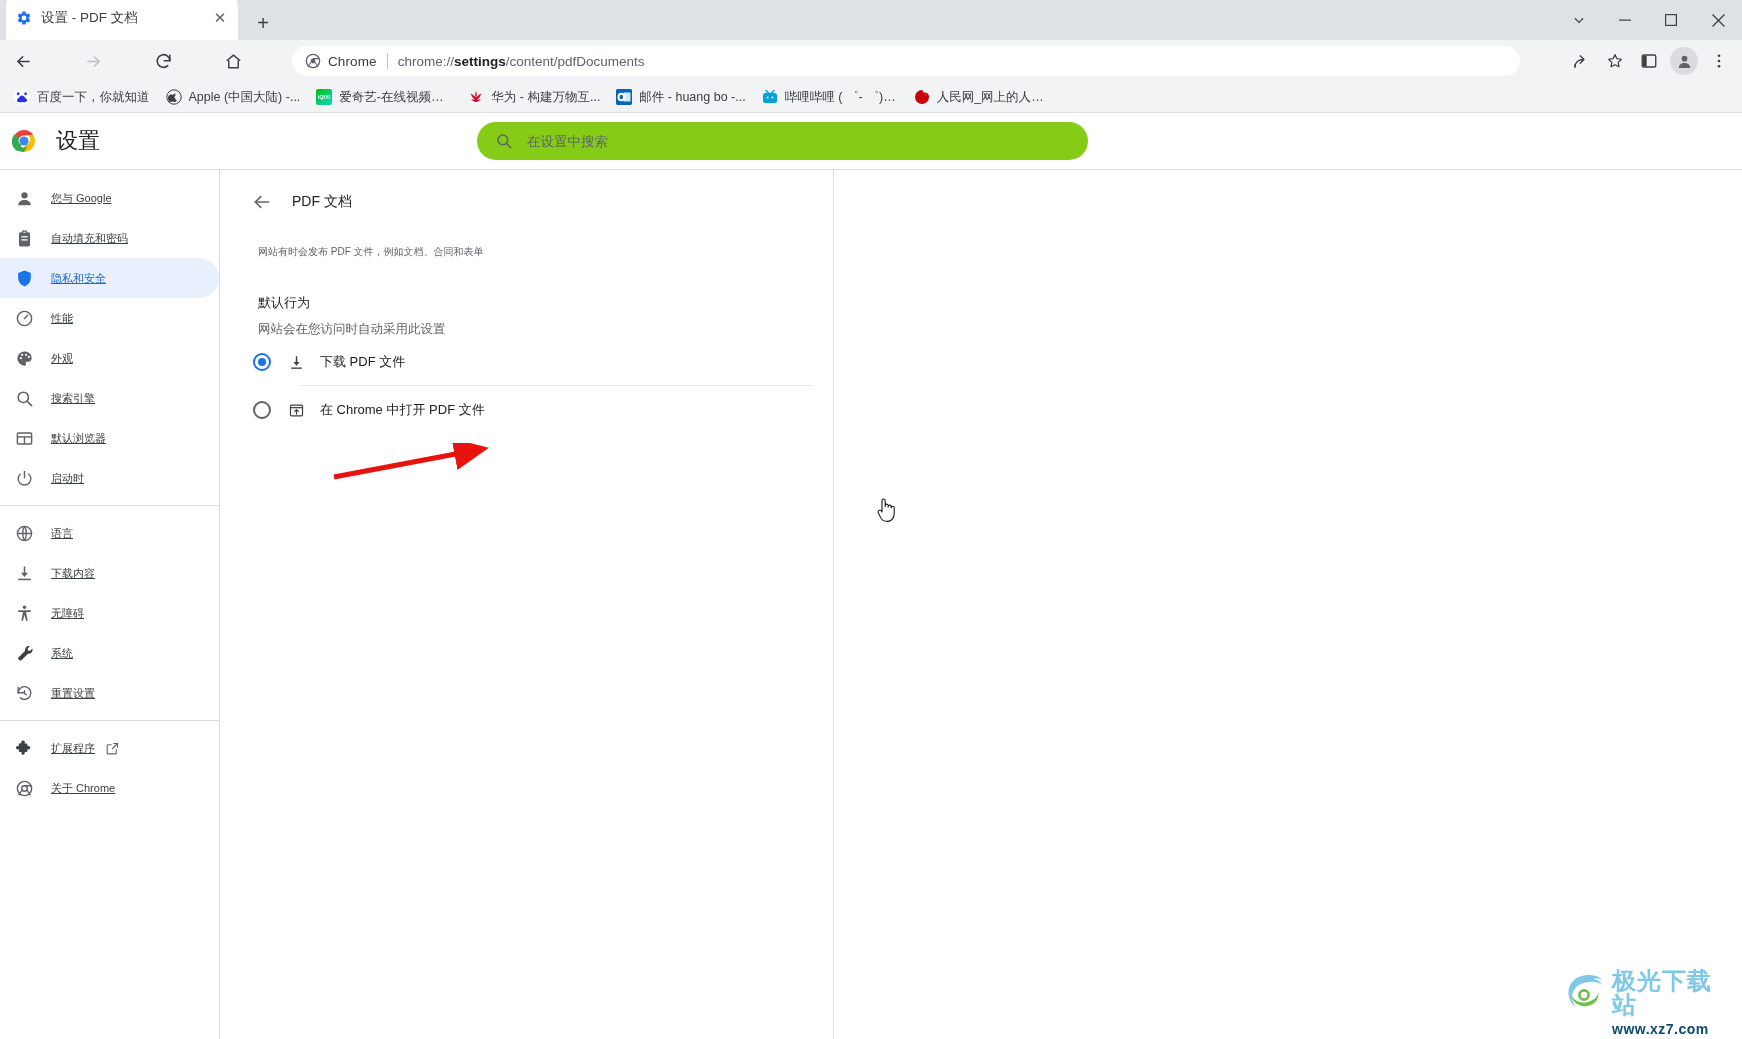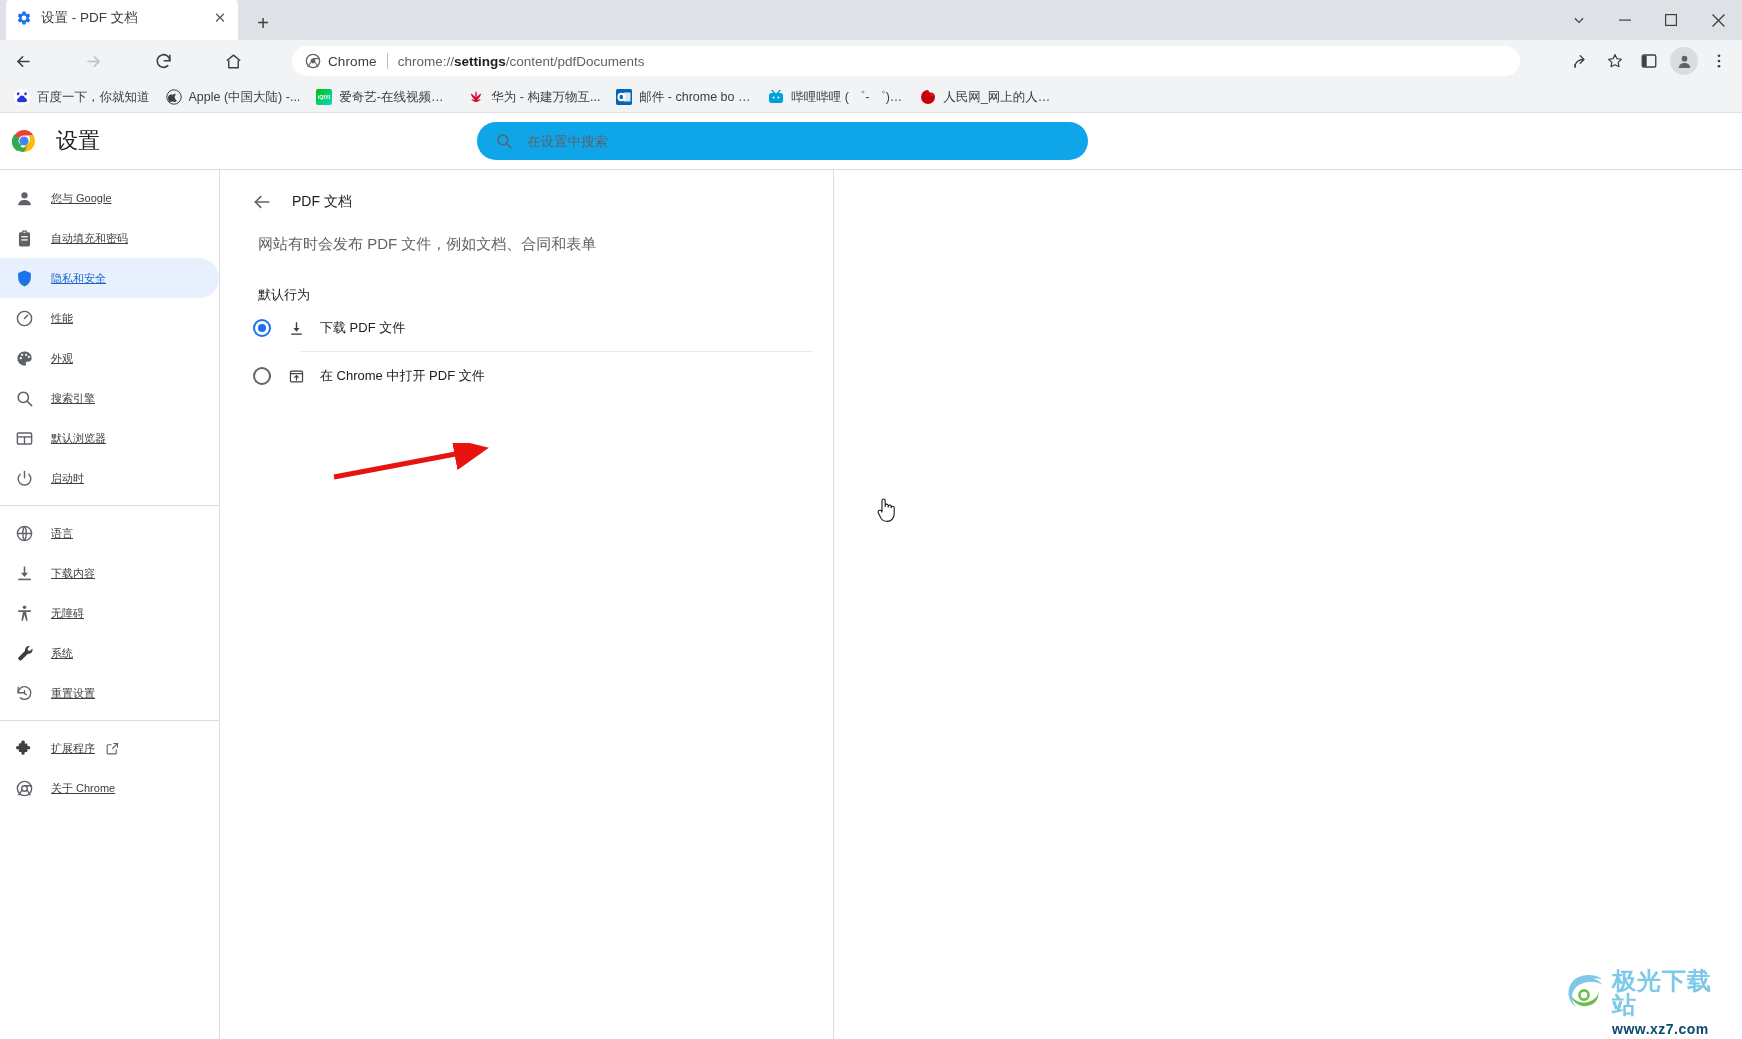--- a/index.html
+++ b/index.html
@@ -181,21 +181,21 @@
   .sh-title { font-size: 22px; color: #202124; font-weight: 400; }
   .sh-searchwrap {
     position: absolute;
     left: 477px;
     top: 9px;
     width: 611px;
     height: 38px;
   }
   .sh-search {
     width: 100%; height: 100%;
-    background: #0ea5e9;
+    background: #84cc16;
     border-radius: 19px;
     display: flex;
     align-items: center;
     padding: 0 18px;
   }
   .sh-search-icon { color: #5f6368; margin-right: 14px; display:flex; }
   .sh-search input {
     border: none; outline: none; background: transparent;
     font-size: 13.5px; color: #3c4043;
     font-family: inherit;
@@ -262,23 +262,24 @@
   .back-arrow {
     width: 36px; height: 36px;
     border-radius: 50%;
     display: flex; align-items: center; justify-content: center;
     color: #5f6368;
     margin-right: 12px;
   }
   .subhead-title { font-size: 14px; color: #202124; font-weight: 500; }
 
   .desc {
-    font-size: 15px;
+    font-size: 10px;
     color: #5f6368;
     padding-left: 18px;
+    margin-top: 8px;
     line-height: 20px;
   }
   .group-title {
     font-size: 13px;
     color: #202124;
     padding-left: 18px;
     margin-top: 32px;
   }
   .group-sub {
     font-size: 12.5px;
@@ -517,21 +518,21 @@
   </div>
   <div class="bm">
     <span class="bm-ico" style="background:#0364b8;color:#fff;font-weight:700;font-size:10px;">
       <svg width="16" height="16" viewBox="0 0 16 16">
           <rect width="16" height="16" rx="2" fill="#0364b8"></rect>
           <rect x="7.5" y="3.5" width="7" height="9" fill="#fff" opacity=".85"></rect>
           <ellipse cx="5.3" cy="8" rx="3.8" ry="4.2" fill="#fff"></ellipse>
           <ellipse cx="5.3" cy="8" rx="1.8" ry="2.2" fill="#0364b8"></ellipse>
         </svg>
     </span>
-    <span class="bm-label">邮件 - chrome bo -...</span>
+    <span class="bm-label">邮件 - huang bo -...</span>
   </div>
   <div class="bm">
     <span class="bm-ico">
       <svg width="16" height="16" viewBox="0 0 16 16">
           <rect x="1" y="4" width="14" height="10" rx="2.5" fill="#00a1d6"></rect>
           <path d="M4 1.5l2.3 2.3M12 1.5L9.7 3.8" stroke="#00a1d6" stroke-width="1.4" stroke-linecap="round"></path>
           <circle cx="5.6" cy="8.6" r="1" fill="#fff"></circle>
           <circle cx="10.4" cy="8.6" r="1" fill="#fff"></circle>
         </svg>
     </span>
@@ -751,20 +752,21 @@
                 <path d="M20 12H4"></path>
                 <path d="M10.5 18.5L4 12l6.5-6.5"></path>
               </svg>
           </span>
           <span class="subhead-title">PDF 文档</span>
         </div>
 
         <div class="desc">网站有时会发布 PDF 文件，例如文档、合同和表单</div>
 
         <div class="group-title">默认行为</div>
+        <div class="group-sub">网站会在您访问时自动采用此设置</div>
 
         <div class="radio-row">
           <span class="radio checked"></span>
           <span class="radio-icon">
             <svg width="17" height="17" viewBox="0 0 24 24" fill="#3c4043">
                 <path d="M11 3h2v8.2h3.4L12 16.6l-4.4-5.4H11z"></path>
                 <rect x="4.5" y="19" width="15" height="1.9"></rect>
               </svg>
           </span>
           <span class="radio-label">下载 PDF 文件</span>

